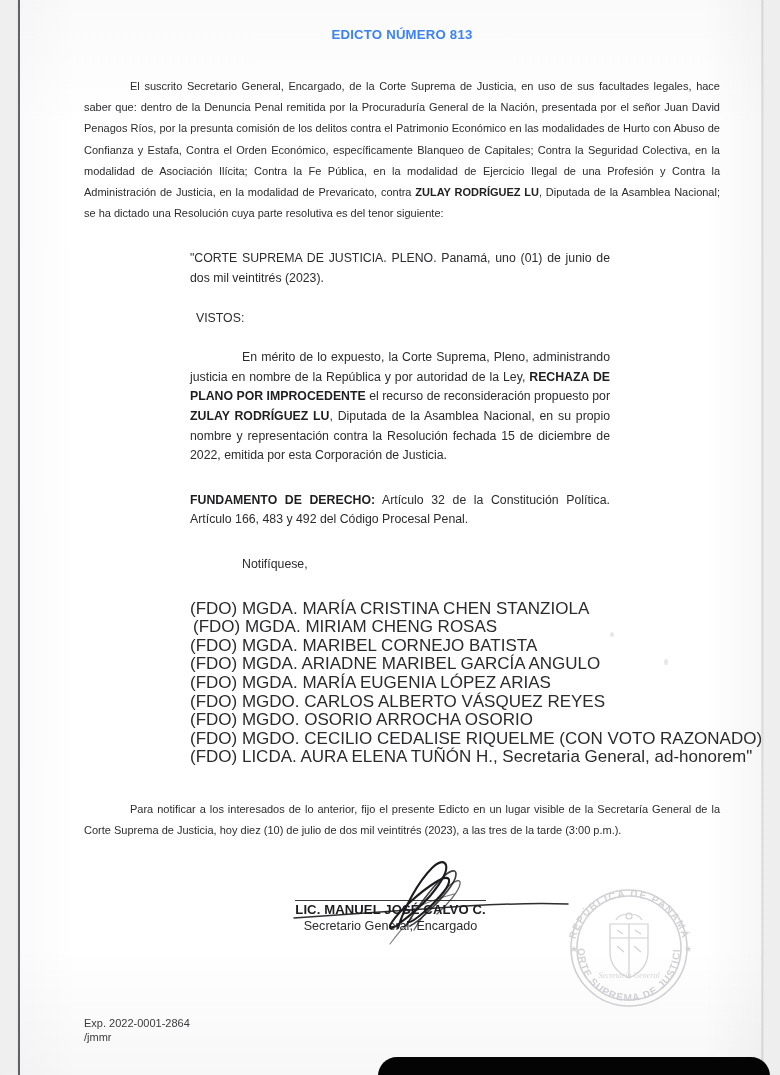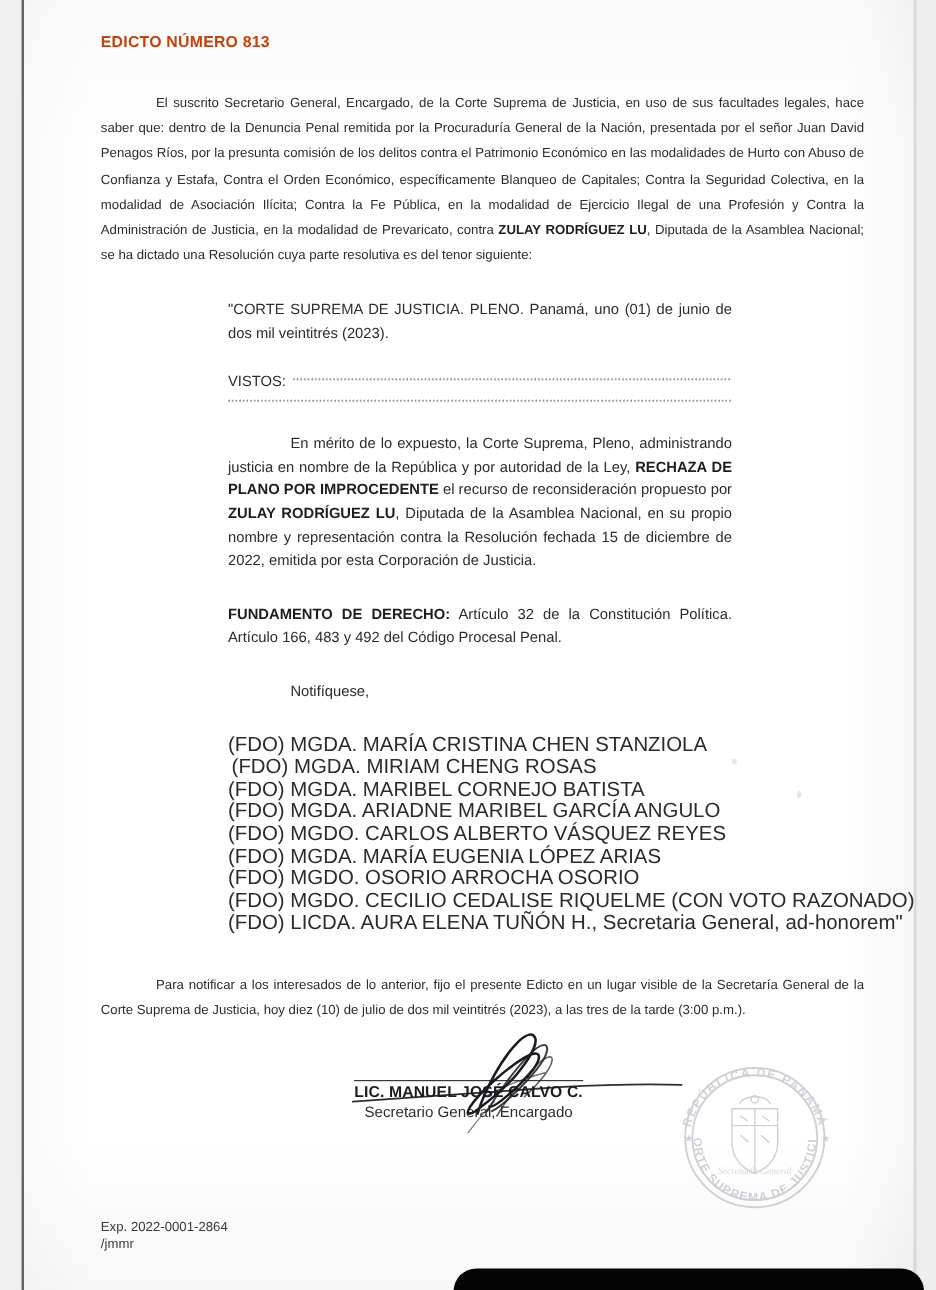--- a/index.html
+++ b/index.html
@@ -38,25 +38,26 @@
       linear-gradient(90deg, rgba(0,0,0,.02) 0%, rgba(0,0,0,0) 8%, rgba(0,0,0,0) 92%, rgba(0,0,0,.035) 100%);
   }
 
   .content {
     position: absolute;
     left: 66px; top: 0; width: 636px;
     color: #2a2a2c;
   }
 
   .doc-title {
+    text-align: center;
     font-weight: bold;
     font-size: 13.2px;
     letter-spacing: .2px;
     margin-top: 27px;
-    color: #c2410c;
+    color: #3b82f6;
   }
 
   p.body {
     font-size: 11px;
     line-height: 21.2px;
     text-align: justify;
     text-justify: inter-word;
     margin: 0;
     color: #2c2c2f;
   }
@@ -70,21 +71,21 @@
     font-size: 12.3px;
     line-height: 19.6px;
     color: #2c2c2f;
   }
   .quote p { margin: 0; text-align: justify; }
   .quote .indent { text-indent: 52px; }
   .q-gap-lg { height: 25px; }
   .q-gap-md { height: 20px; }
 
   
-  .vistos-row { display: flex; align-items: baseline; }
+  .vistos-row { display: flex; align-items: baseline; flex-direction: column; }
   .vistos-label { white-space: nowrap; }
   .leader {
     flex: 1;
     margin-left: 6px;
     height: 12px;
     background-image: radial-gradient(circle at 1px 50%, #4a4a4e 0.75px, transparent 0.9px);
     background-size: 3.05px 100%;
     background-repeat: repeat-x;
     background-position: 0 bottom;
     opacity: .72;
@@ -203,22 +204,22 @@
         <p class="indent">Notifíquese,</p>
       </div>
 
       <div class="q-gap-lg"></div>
 
       <div class="fdo-list">
         <div>(FDO) MGDA. MARÍA CRISTINA CHEN STANZIOLA</div>
         <div>(FDO) MGDA. MIRIAM CHENG ROSAS</div>
         <div>(FDO) MGDA. MARIBEL CORNEJO BATISTA</div>
         <div>(FDO) MGDA. ARIADNE MARIBEL GARCÍA ANGULO</div>
+        <div>(FDO) MGDA. MARÍA EUGENIA LÓPEZ ARIAS</div>
         <div>(FDO) MGDO. CARLOS ALBERTO VÁSQUEZ REYES</div>
-        <div>(FDO) MGDA. MARÍA EUGENIA LÓPEZ ARIAS</div>
         <div>(FDO) MGDO. OSORIO ARROCHA OSORIO</div>
         <div>(FDO) MGDO. CECILIO CEDALISE RIQUELME (CON VOTO RAZONADO)</div>
         <div><span>(FDO) LICDA. AURA ELENA TUÑÓN H., Secretaria General, </span><span class="italic">ad-honorem</span><span>"</span></div>
       </div>
 
       <p class="body closing">Para notificar a los interesados de lo anterior, fijo el presente Edicto en un lugar visible de la Secretaría General de la Corte Suprema de Justicia, hoy diez (10) de julio de dos mil veintitrés (2023), a las tres de la tarde (3:00 p.m.).</p>
     </div>
 
     <div class="sig-block">
       <svg class="signature-svg" viewBox="0 0 290 92">

